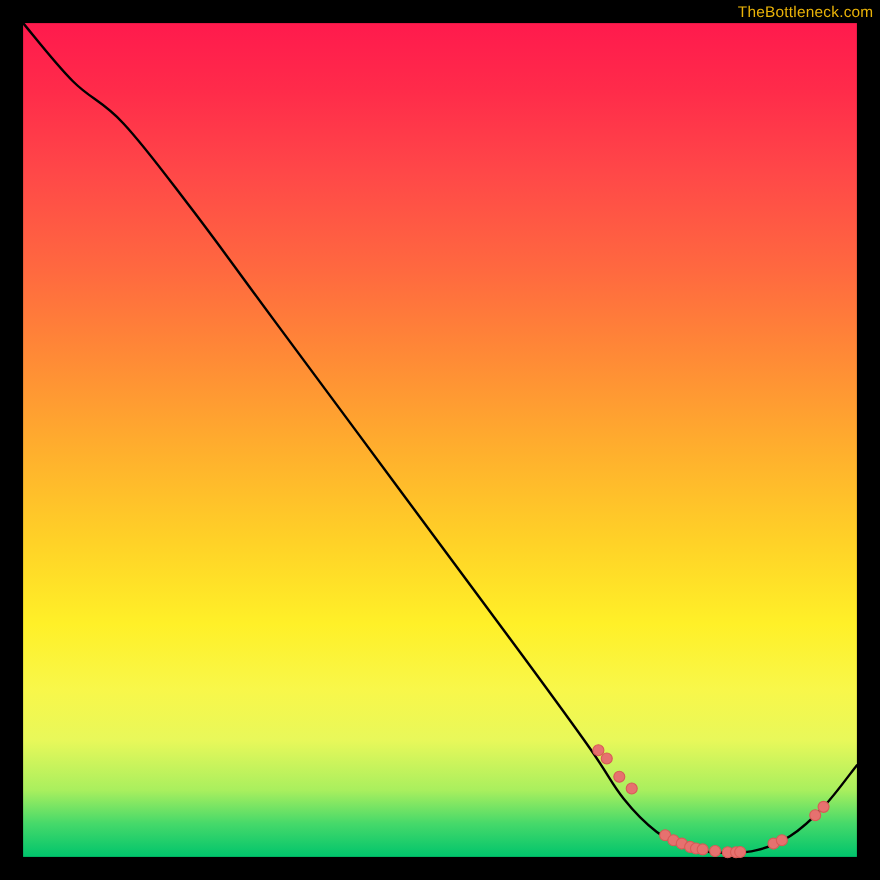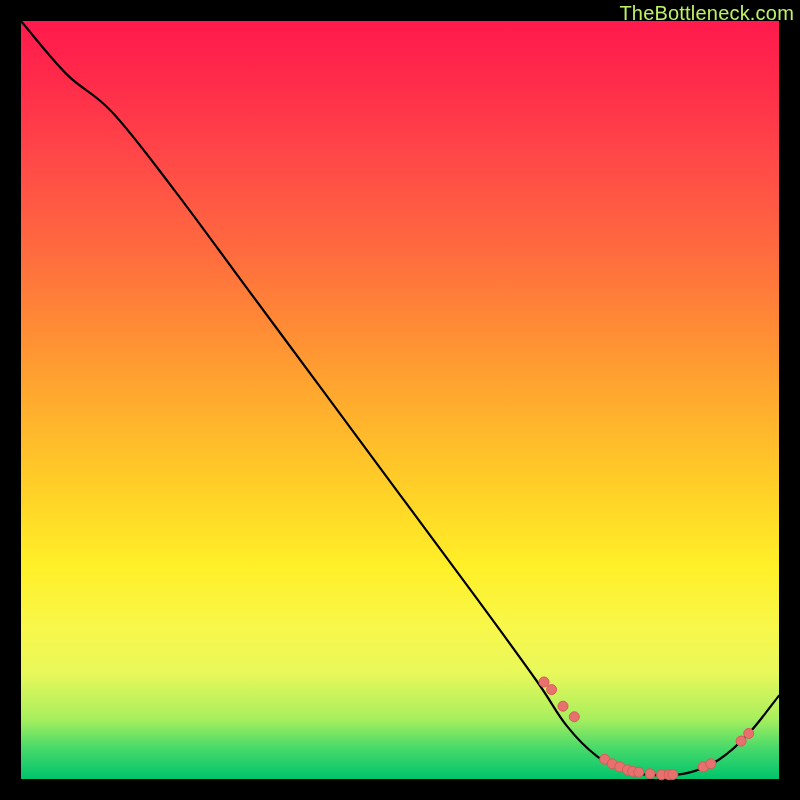--- a/index.html
+++ b/index.html
@@ -38,22 +38,22 @@
       #a9ef5e 92%,
       #46d96a 96%,
       #00c46c 100%
     );
   }
   .watermark {
     position: absolute;
     top: 2px;
     right: 6px;
     font-family: Arial, Helvetica, sans-serif;
-    font-size: 20px;
-    color: #bef264;
+    font-size: 14px;
+    color: #eab308;
     letter-spacing: 0.2px;
     user-select: none;
   }
   svg.curve-layer {
     position: absolute;
     left: 21px;
     top: 21px;
     width: 758px;
     height: 758px;
     overflow: visible;

